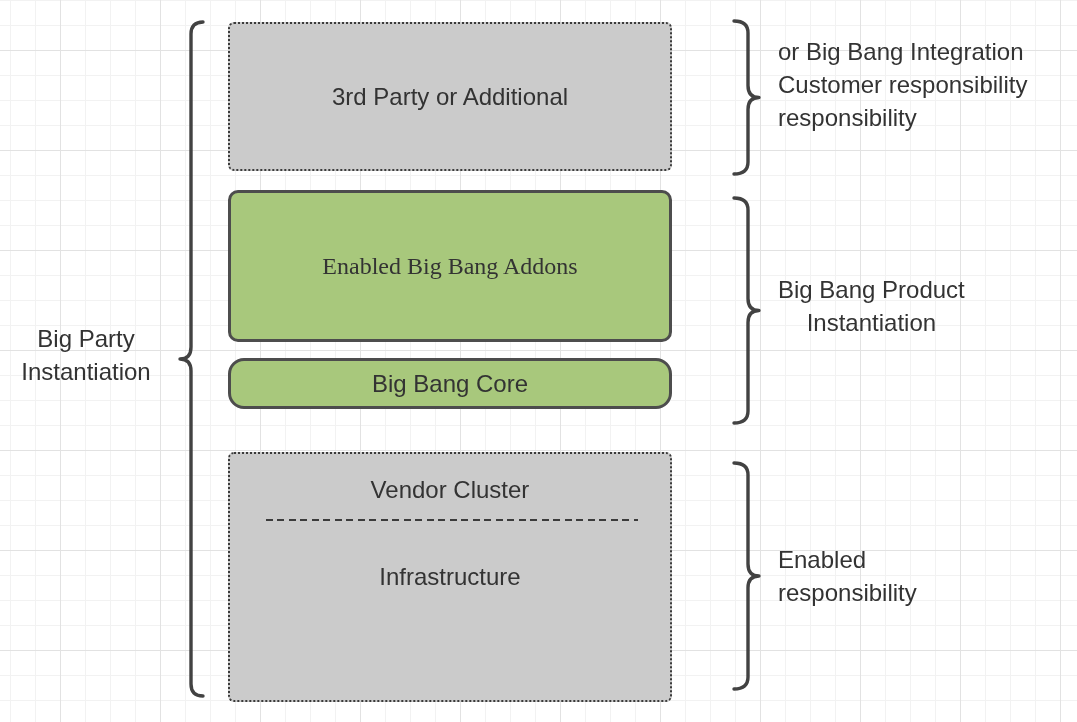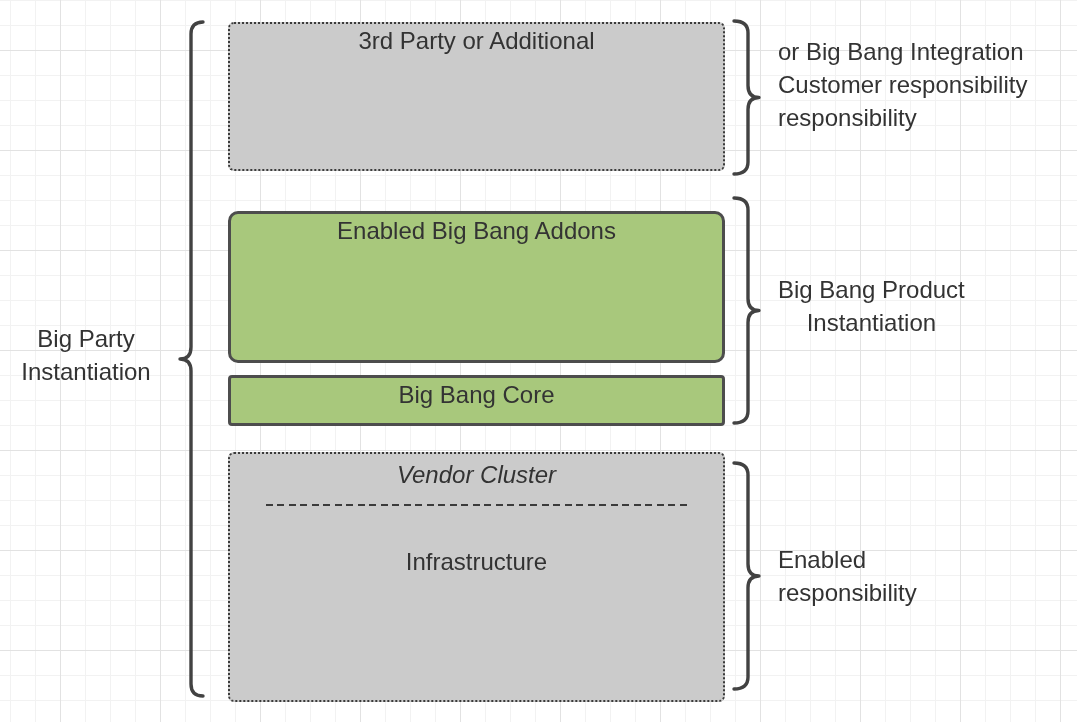--- a/index.html
+++ b/index.html
@@ -20,46 +20,46 @@
       linear-gradient(90deg, var(--grid-minor) 1px, transparent 1px),
       linear-gradient(var(--grid-minor) 1px, transparent 1px);
     background-size: 100px 100px, 100px 100px, 25px 25px, 25px 25px;
     background-position: 60px 0, 0 50px, 10px 0, 0 0;
   }
 
   
   .box {
     position: absolute;
     left: 228px;
-    width: 497px;
+    width: 444px;
     box-sizing: border-box;
     display: flex;
-    align-items: flex-start;
+    align-items: center;
     justify-content: center;
     text-align: center;
     font-size: 24px;
     line-height: 33px;
   }
   .box.gray {
     background: var(--gray-fill);
     border: 2px dotted var(--dot-border);
     border-radius: 6px;
   }
   .box.green {
     background: var(--green-fill);
     border: 3px solid var(--green-border);
     border-radius: 10px;
   }
   #box-3rd-party   { top: 22px;  height: 149px; }
-  #box-addons      { top: 211px; height: 152px; }
-  #box-core        { top: 375px; height: 51px; border-radius: 4px; }
+  #box-addons      { top: 190px; height: 152px; font-family: Liberation Serif, serif; }
+  #box-core        { top: 358px; height: 51px; border-radius: 16px; }
   #box-cluster     { top: 452px; height: 250px; display: block; }
 
   #box-cluster .section { text-align: center; }
-  #box-cluster .sec-vendor { margin-top: 4px; font-style: italic; }
+  #box-cluster .sec-vendor { margin-top: 19px; }
   #box-cluster .divider {
     height: 2px;
     margin: 13px 32px 0 36px;
     background: repeating-linear-gradient(90deg,
       var(--dot-border) 0 7px, transparent 7px 11.5px);
   }
   #box-cluster .sec-infra { margin-top: 39px; }
 
   
   .side-label {

